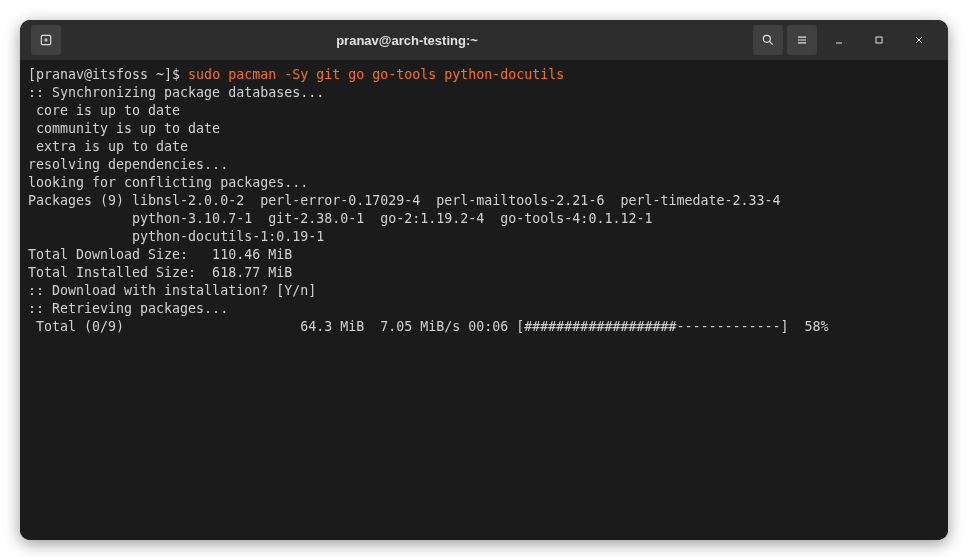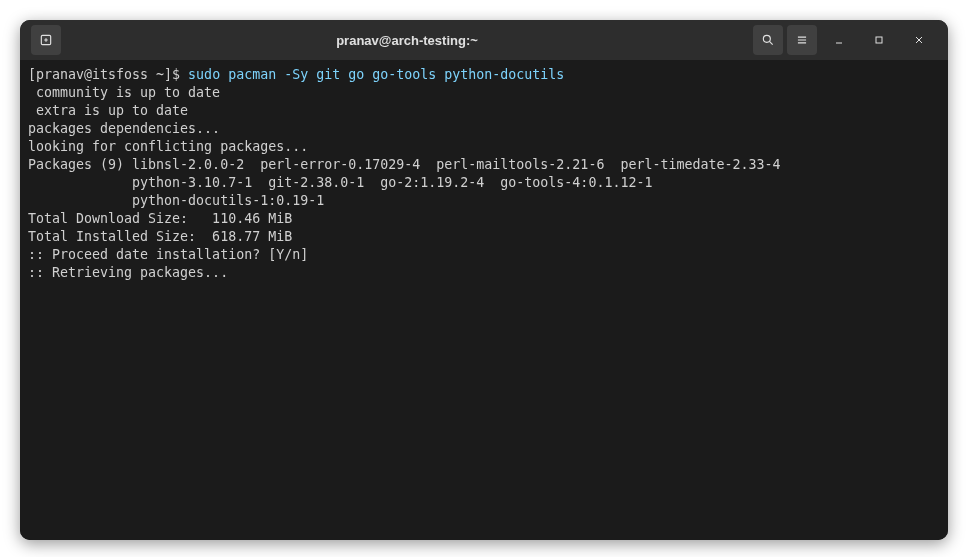--- a/index.html
+++ b/index.html
@@ -58,21 +58,21 @@
       min-height: 480px;
     }
     .line {
       font-family: "DejaVu Sans Mono", "Courier New", monospace;
       font-size: 13.3px;
       line-height: 18px;
       color: #d0d0d0;
       white-space: pre;
     }
     .prompt-user { color: #d0d0d0; text-align: right; }
-    .cmd-input { color: #7dd3fc; }
+    .cmd-input { color: #f97316; }
   </style>
 </head>
 <body>
 
 <div class="window">
   <div class="titlebar">
     <div class="titlebar-left">
       <div class="tb-btn tb-btn-box">
         <svg viewBox="0 0 24 24">
             <rect x="4" y="4" width="16" height="16" rx="2"></rect>
@@ -110,28 +110,31 @@
         <svg viewBox="0 0 24 24">
             <line x1="6" y1="6" x2="18" y2="18"></line>
             <line x1="18" y1="6" x2="6" y2="18"></line>
           </svg>
       </div>
     </div>
   </div>
 
   <div class="terminal-body">
     <div class="line"><span class="prompt-user">[pranav@itsfoss ~]$ </span><span class="cmd-input">sudo pacman -Sy git go go-tools python-docutils</span></div>
+    <div class="line">:: Synchronizing package databases...</div>
+    <div class="line"> core is up to date</div>
     <div class="line"> community is up to date</div>
     <div class="line"> extra is up to date</div>
-    <div class="line">packages dependencies...</div>
+    <div class="line">resolving dependencies...</div>
     <div class="line">looking for conflicting packages...</div>
     <div class="line"></div>
     <div class="line">Packages (9) libnsl-2.0.0-2  perl-error-0.17029-4  perl-mailtools-2.21-6  perl-timedate-2.33-4</div>
     <div class="line">             python-3.10.7-1  git-2.38.0-1  go-2:1.19.2-4  go-tools-4:0.1.12-1</div>
     <div class="line">             python-docutils-1:0.19-1</div>
     <div class="line"></div>
     <div class="line">Total Download Size:   110.46 MiB</div>
     <div class="line">Total Installed Size:  618.77 MiB</div>
     <div class="line"></div>
-    <div class="line">:: Proceed date installation? [Y/n]</div>
+    <div class="line">:: Download with installation? [Y/n]</div>
     <div class="line">:: Retrieving packages...</div>
+    <div class="line"> Total (0/9)                      64.3 MiB  7.05 MiB/s 00:06 [###################-------------]  58%</div>
   </div>
 </div>
 
 </body></html>

